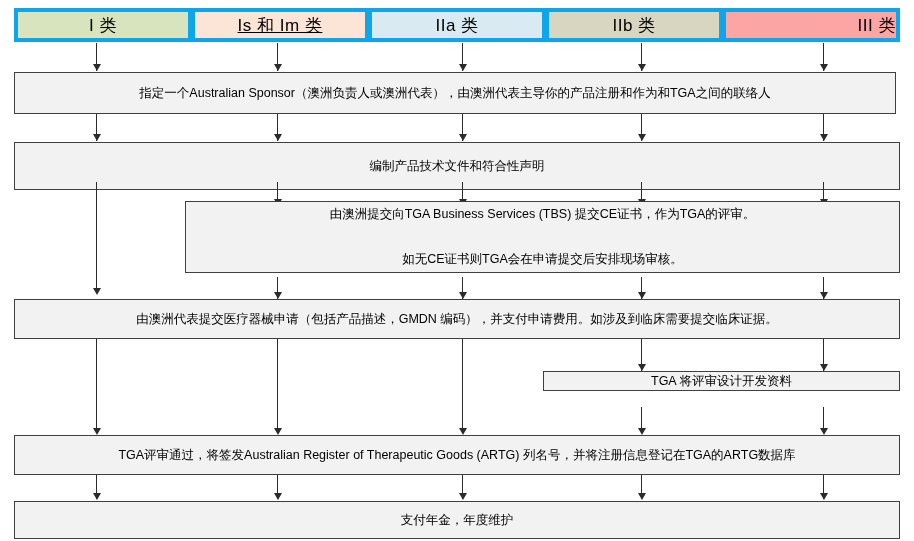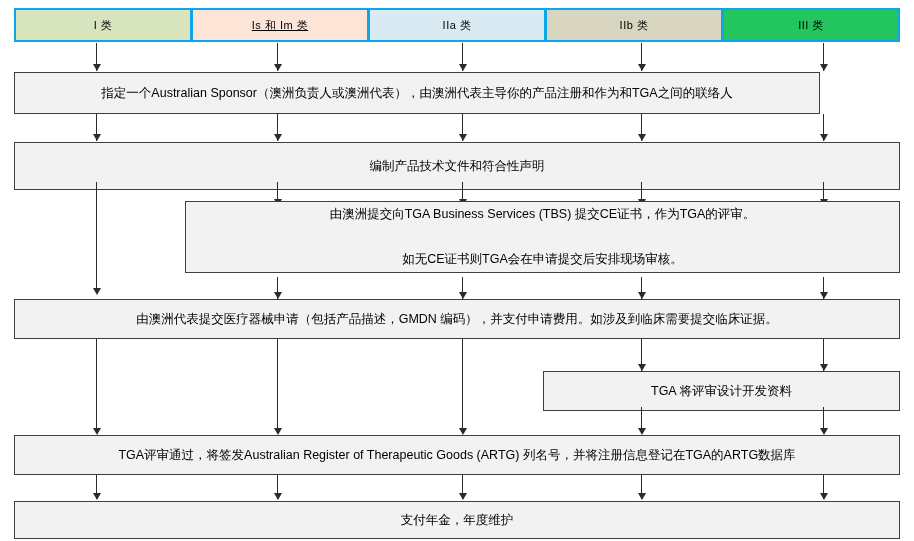--- a/index.html
+++ b/index.html
@@ -25,26 +25,26 @@
     position: absolute;
     left: 14px;
     top: 8px;
     width: 886px;
     height: 34px;
     display: flex;
     box-sizing: border-box;
   }
   .cat-cell {
     flex: 1 1 0;
-    border: 2px solid #0ea5e9;
+    border: 4px solid #0ea5e9;
     margin-left: -1px;
     display: flex;
     align-items: center;
     justify-content: center;
-    font-size: 11px;
+    font-size: 17px;
     letter-spacing: 0.5px;
     box-sizing: border-box;
   }
   .cat-cell:first-child { margin-left: 0; }
 
   
   .box {
     position: absolute;
     background: #f2f2f2;
     border: 1px solid #3f3f3f;
@@ -87,37 +87,37 @@
     </div>
     <div class="cat-cell" style="background:#fce4d6;text-decoration:underline;">
       <span>Is 和 Im 类</span>
     </div>
     <div class="cat-cell" style="background:#daeaf2;">
       <span>IIa 类</span>
     </div>
     <div class="cat-cell" style="background:#d8d5c1;">
       <span>IIb 类</span>
     </div>
-    <div class="cat-cell" style="background:#22c55e;">
+    <div class="cat-cell" style="background:#fca5a5;justify-content:flex-end;">
       <span>III 类</span>
     </div>
   </div>
 
   <div class="conn" style="left:96px;  top:43px; height:28px;"></div>
   <div class="arrow-head" style="left:93px; top:64px;"></div>
   <div class="conn" style="left:277px; top:43px; height:28px;"></div>
   <div class="arrow-head" style="left:274px; top:64px;"></div>
   <div class="conn" style="left:462px; top:43px; height:28px;"></div>
   <div class="arrow-head" style="left:459px; top:64px;"></div>
   <div class="conn" style="left:641px; top:43px; height:28px;"></div>
   <div class="arrow-head" style="left:638px; top:64px;"></div>
   <div class="conn" style="left:823px; top:43px; height:28px;"></div>
   <div class="arrow-head" style="left:820px; top:64px;"></div>
 
-  <div class="box" style="left:14px; top:72px; width:806px; height:42px;">
+  <div class="box" style="left:14px; top:72px; width:882px; height:42px;">
     <span class="line">指定一个Australian Sponsor（澳洲负责人或澳洲代表），由澳洲代表主导你的产品注册和作为和TGA之间的联络人</span>
   </div>
 
   <div class="conn" style="left:96px;  top:114px; height:27px;"></div>
   <div class="arrow-head" style="left:93px; top:134px;"></div>
   <div class="conn" style="left:277px; top:114px; height:27px;"></div>
   <div class="arrow-head" style="left:274px; top:134px;"></div>
   <div class="conn" style="left:462px; top:114px; height:27px;"></div>
   <div class="arrow-head" style="left:459px; top:134px;"></div>
   <div class="conn" style="left:641px; top:114px; height:27px;"></div>
@@ -164,21 +164,21 @@
   <div class="conn" style="left:823px; top:339px; height:32px;"></div>
   <div class="arrow-head" style="left:820px; top:364px;"></div>
 
   <div class="conn" style="left:96px;  top:339px; height:94px;"></div>
   <div class="arrow-head" style="left:93px; top:428px;"></div>
   <div class="conn" style="left:277px; top:339px; height:94px;"></div>
   <div class="arrow-head" style="left:274px; top:428px;"></div>
   <div class="conn" style="left:462px; top:339px; height:94px;"></div>
   <div class="arrow-head" style="left:459px; top:428px;"></div>
 
-  <div class="box" style="left:543px; top:371px; width:357px; height:40px;">
+  <div class="box" style="left:543px; top:371px; width:357px; height:20px;">
     <span class="line">TGA 将评审设计开发资料</span>
   </div>
 
   <div class="conn" style="left:641px; top:407px; height:26px;"></div>
   <div class="arrow-head" style="left:638px; top:428px;"></div>
   <div class="conn" style="left:823px; top:407px; height:26px;"></div>
   <div class="arrow-head" style="left:820px; top:428px;"></div>
 
   <div class="box" style="left:14px; top:435px; width:886px; height:40px;">
     <span class="line">TGA评审通过，将签发Australian Register of Therapeutic Goods (ARTG) 列名号，并将注册信息登记在TGA的ARTG数据库</span>

